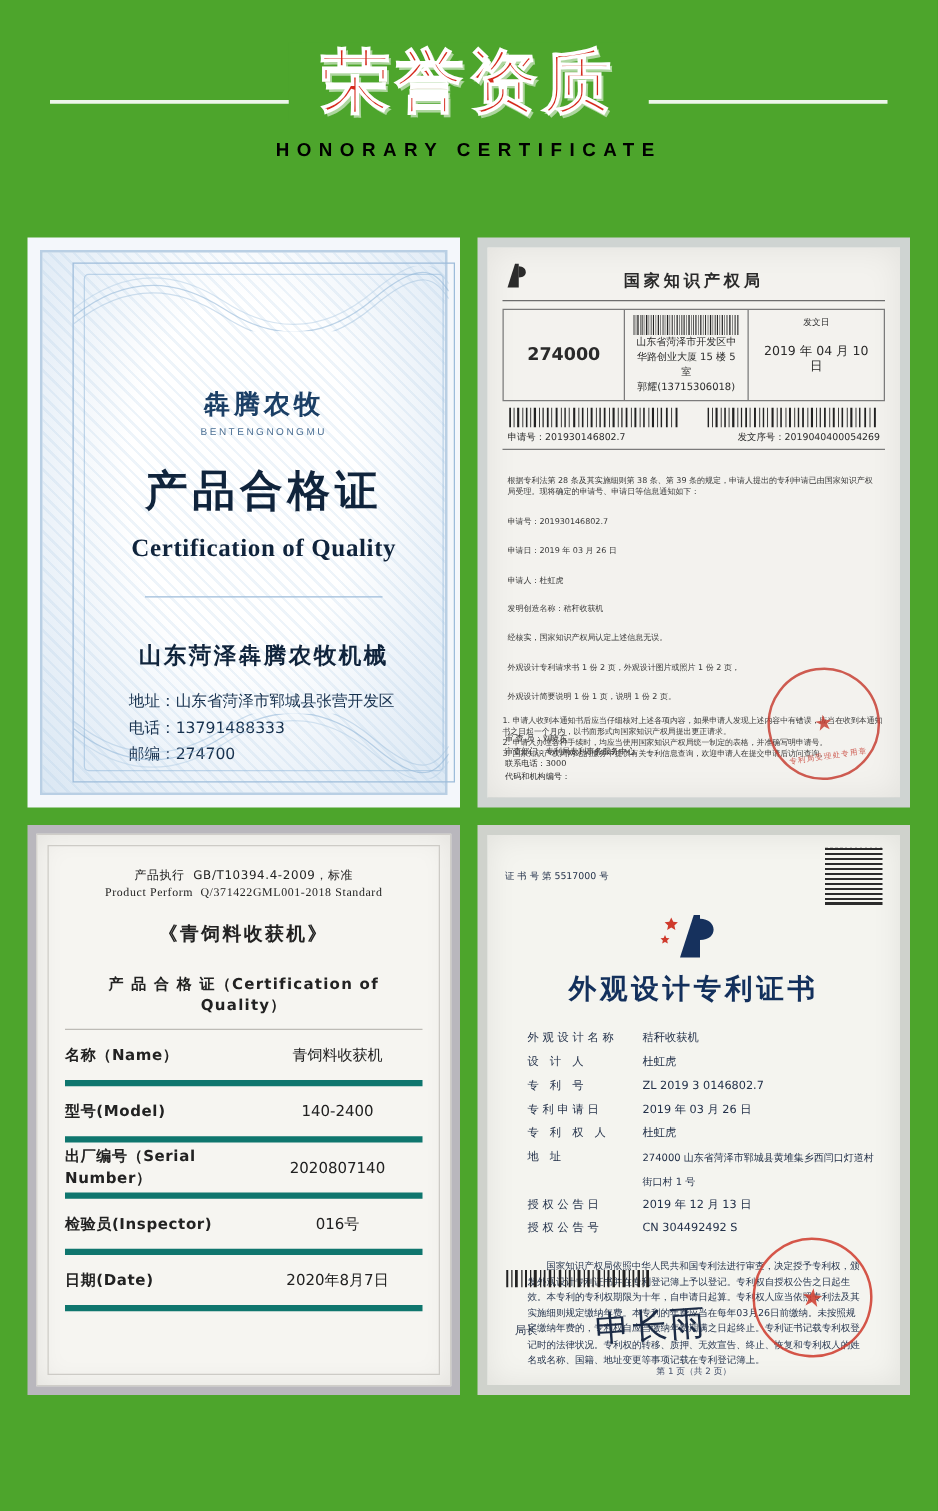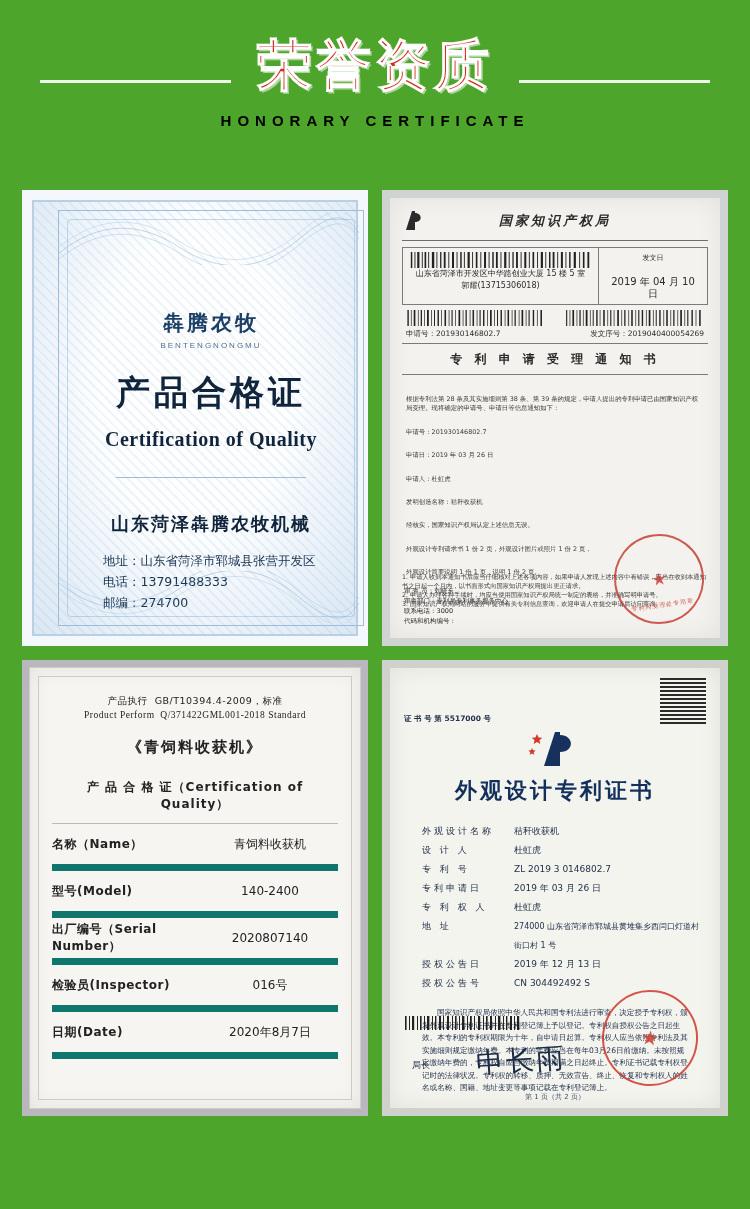--- a/index.html
+++ b/index.html
@@ -114,21 +114,21 @@
   .c2{background:#cfd4d2;padding:8px;}
   .c2-paper{
     width:100%;height:100%;box-sizing:border-box;
     background:#f3f2ee;
     padding:10px 12px;
     position:relative;
     font-family:"DejaVu Sans","Liberation Sans",sans-serif;
     color:#2a2a2a;
     box-shadow:inset 0 0 26px rgba(0,0,0,.07);
   }
-  .c2-top{display:flex;align-items:center;gap:10px;font-style:italic;}
+  .c2-top{display:flex;align-items:flex-end;gap:10px;}
   .c2-logo{width:26px;height:26px;position:relative;}
   .c2-org{
     flex:1;text-align:center;font-size:13px;font-weight:bold;letter-spacing:3px;
   }
   .c2-hr{height:1px;background:#6d6d6d;margin:6px 0 0;}
   .c2-row{display:flex;border:1px solid #7b7b7b;border-top:none;}
   .c2-row.first{border-top:1px solid #7b7b7b;margin-top:6px;}
   .c2-cell{padding:4px 6px;font-size:8px;line-height:12px;}
   .c2-num{width:84px;font-size:14px;font-weight:bold;display:flex;align-items:center;justify-content:center;border-right:1px solid #7b7b7b;}
   .c2-addr{flex:1;border-right:1px solid #7b7b7b;text-align:center;}
@@ -169,33 +169,33 @@
   .c3-frame{position:absolute;top:8px;left:8px;right:8px;bottom:8px;border:1px solid #cdcbc6;}
   .c3-std{font-size:9.5px;line-height:14px;text-align:center;}
   .c3-std .kv{letter-spacing:.5px;}
   .c3-prod{
     text-align:center;margin-top:16px;font-size:15px;font-weight:bold;letter-spacing:2px;
   }
   .c3-h{
     text-align:center;margin-top:22px;font-size:12px;font-weight:bold;letter-spacing:1px;
   }
   .c3-line{height:1px;background:#bdbbb6;margin:10px 0 0;}
-  .c3-item{display:flex;align-items:center;height:40px;border-bottom:7px solid #0f766e;font-size:12px;}
+  .c3-item{display:flex;align-items:center;height:40px;border-bottom:5px solid #0f766e;font-size:12px;}
   .c3-item .lbl{width:150px;font-weight:bold;letter-spacing:.5px;}
   .c3-item .val{flex:1;text-align:center;}
 
   
   .c4{background:#cfd2cc;padding:8px;}
   .c4-paper{
     width:100%;height:100%;box-sizing:border-box;background:#f4f4ef;
     padding:10px 14px;position:relative;
     font-family:"DejaVu Sans","Liberation Sans",sans-serif;color:#23314a;
     box-shadow:inset 0 0 24px rgba(0,0,0,.08);
   }
-  .c4-top{display:flex;justify-content:space-between;align-items:flex-end;font-size:7.5px;font-weight:bold;}
+  .c4-top{display:flex;justify-content:space-between;align-items:center;font-size:7.5px;}
   .c4-qr{width:46px;height:46px;background:
      repeating-linear-gradient(0deg,#2b2b2b 0 2px,#f4f4ef 2px 4px),
      repeating-linear-gradient(90deg,#2b2b2b 0 2px,rgba(244,244,239,0) 2px 4px);
   }
   .c4-logo{width:54px;height:40px;margin:4px auto 0;position:relative;}
   .c4-title{
     text-align:center;margin-top:8px;font-size:22px;font-weight:bold;letter-spacing:3px;color:#13305c;
   }
   .c4-rows{margin:16px 6px 0 18px;font-size:9px;line-height:19px;}
   .c4-rows .r{display:flex;}
@@ -271,20 +271,21 @@
           <svg class="c2-logo" viewBox="0 0 26 26">
             <path d="M4 22 L10 3 L13 3 L13 22 Z" fill="#2b2b2b"></path>
             <path d="M13 5 C20 5, 21 14, 13 14 Z" fill="#2b2b2b"></path>
           </svg>
           <div class="c2-org">国家知识产权局</div>
           <div style="width:26px"></div>
         </div>
         <div class="c2-hr"></div>
 
         <div class="c2-row first">
+          <div class="c2-cell c2-num">274000</div>
           <div class="c2-cell c2-addr">
             <svg class="barcode" viewBox="0 0 200 16" preserveAspectRatio="none">
               <g fill="#222">
                 <rect x="2" y="0" width="1.6" height="16"></rect>
                   <rect x="6" y="0" width="1" height="16"></rect>
                   <rect x="9" y="0" width="2.4" height="16"></rect>
                 <rect x="14" y="0" width="1" height="16"></rect>
                   <rect x="17" y="0" width="1.8" height="16"></rect>
                   <rect x="21" y="0" width="1" height="16"></rect>
                 <rect x="25" y="0" width="2.6" height="16"></rect>
@@ -428,21 +429,20 @@
               </g>
             </svg>
           </div>
         </div>
 
         <div class="c2-appno">
           <span>申请号：201930146802.7</span>
           <span>发文序号：2019040400054269</span>
         </div>
 
-        <div class="c2-doctitle">专 利 申 请 受 理 通 知 书</div>
 
         <div class="c2-body">
           <p>根据专利法第 28 条及其实施细则第 38 条、第 39 条的规定，申请人提出的专利申请已由国家知识产权局受理。现将确定的申请号、申请日等信息通知如下：</p>
           <p>申请号：201930146802.7</p>
           <p>申请日：2019 年 03 月 26 日</p>
           <p>申请人：杜虹虎</p>
           <p>发明创造名称：秸秆收获机</p>
           <p>经核实，国家知识产权局认定上述信息无误。</p>
           <p>外观设计专利请求书 1 份 2 页，外观设计图片或照片 1 份 2 页，</p>
           <p>外观设计简要说明 1 份 1 页，说明 1 份 2 页。</p>

